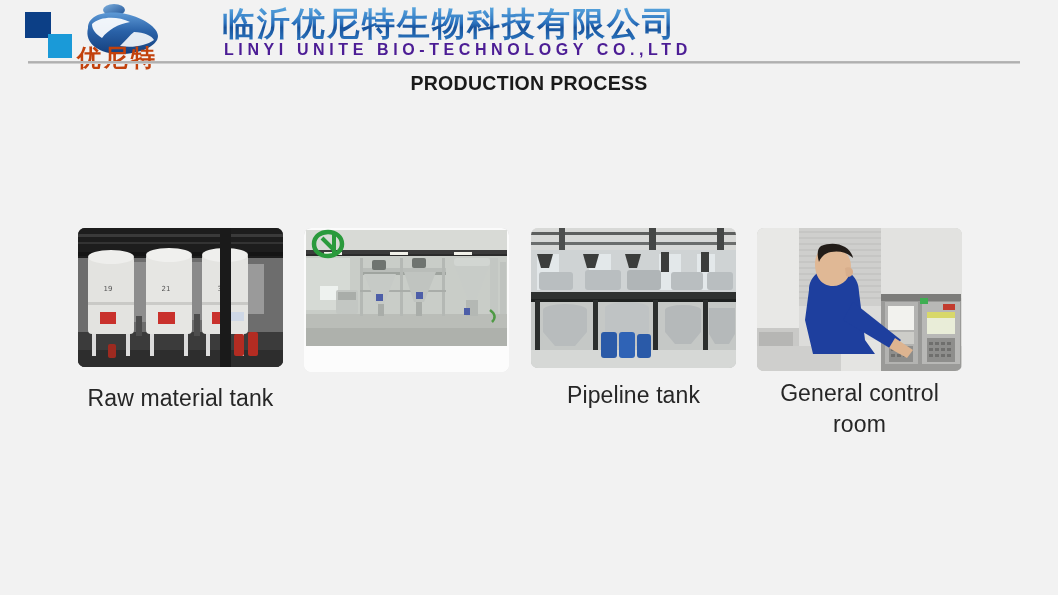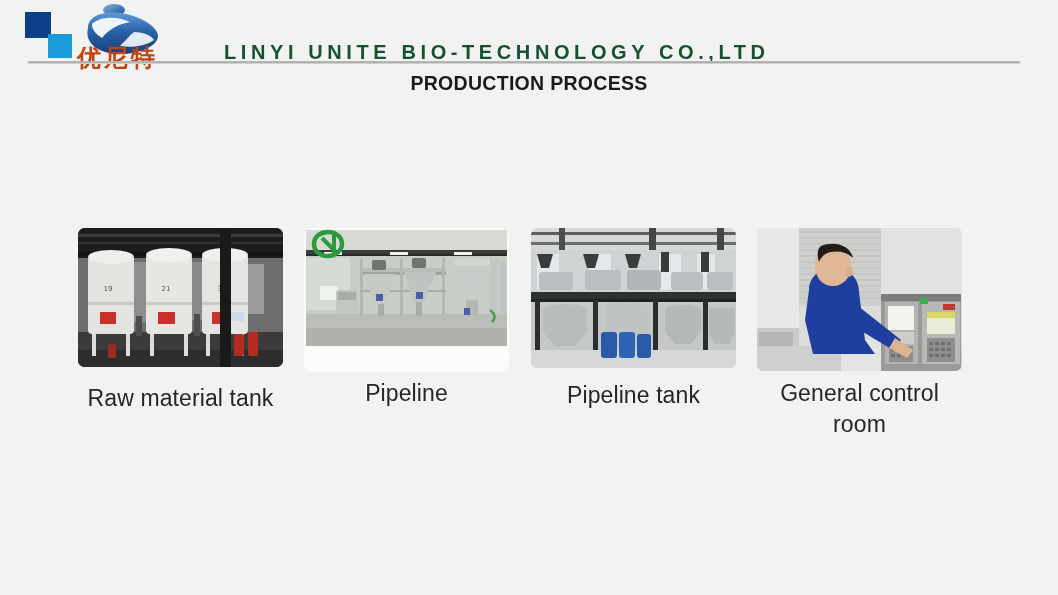--- a/index.html
+++ b/index.html
@@ -93,25 +93,25 @@
     background-clip: text;
     color: transparent;
     -webkit-text-fill-color: transparent;
   }
 
   .company-en {
     position: absolute;
     left: 224px;
     top: 42px;
     font-family: "Liberation Sans", sans-serif;
-    font-size: 20px;
+    font-size: 16px;
     font-weight: bold;
     letter-spacing: 4.6px;
     white-space: nowrap;
-    color: #14532d;
+    color: #4c1d95;
     line-height: 1;
   }
 
   .header-rule {
     position: absolute;
     left: 28px;
     top: 61px;
     width: 992px;
     height: 3px;
     background: linear-gradient(180deg, #b9b9b9 0%, #b0b0b0 50%, #dedede 100%);
@@ -207,20 +207,21 @@
         </defs>
         <ellipse cx="40" cy="8" rx="11" ry="6" fill="url(#gMark2)"></ellipse>
         <path d="M14 26 C14 12 34 8 52 12 C70 16 84 26 84 34 C84 44 66 52 46 52 C26 52 10 42 14 26 Z" fill="url(#gMark)"></path>
         <path d="M18 22 C26 14 44 14 56 20 C44 22 34 28 28 36 C22 32 18 28 18 22 Z" fill="#ffffff" opacity="0.92"></path>
         <path d="M60 30 C70 30 78 34 80 38 C72 44 58 46 46 44 C52 38 56 33 60 30 Z" fill="#ffffff" opacity="0.88"></path>
       </svg>
 
       <div class="logo-cn">优尼特</div>
     </div>
 
+    <div class="company-cn">临沂优尼特生物科技有限公司</div>
     <div class="company-en">LINYI UNITE BIO-TECHNOLOGY CO.,LTD</div>
     <div class="header-rule"></div>
   </div>
 
   <div class="page-title">PRODUCTION PROCESS</div>
 
   <div class="cards">
 
     <div class="card card-1">
       <div class="card-photo">
@@ -331,21 +332,20 @@
 
           <g>
             <path d="M10 16 C10 8 17 4 24 4 C32 4 38 9 38 16 C38 23 31 28 24 28 C16 28 10 23 10 16 Z" fill="none" stroke="#2a9a3c" stroke-width="4.5"></path>
             <path d="M18 10 L30 22" stroke="#2a9a3c" stroke-width="4"></path>
             <path d="M30 4 L30 28" stroke="#2a9a3c" stroke-width="4"></path>
           </g>
 
           <rect x="0" y="118" width="205" height="26" fill="#fcfcfc"></rect>
         </svg>
       </div>
-      <div class="card-caption">Pipeline</div>
     </div>
 
     <div class="card card-3">
       <div class="card-photo">
         <svg class="photo-svg" viewBox="0 0 205 140" preserveAspectRatio="none">
           <rect width="205" height="140" fill="#e7e7e5"></rect>
 
           <rect x="0" y="0" width="205" height="22" fill="#d8d9d7"></rect>
           <rect x="0" y="4" width="205" height="3" fill="#5d5f5e"></rect>
           <rect x="0" y="14" width="205" height="3" fill="#6c6e6d"></rect>

